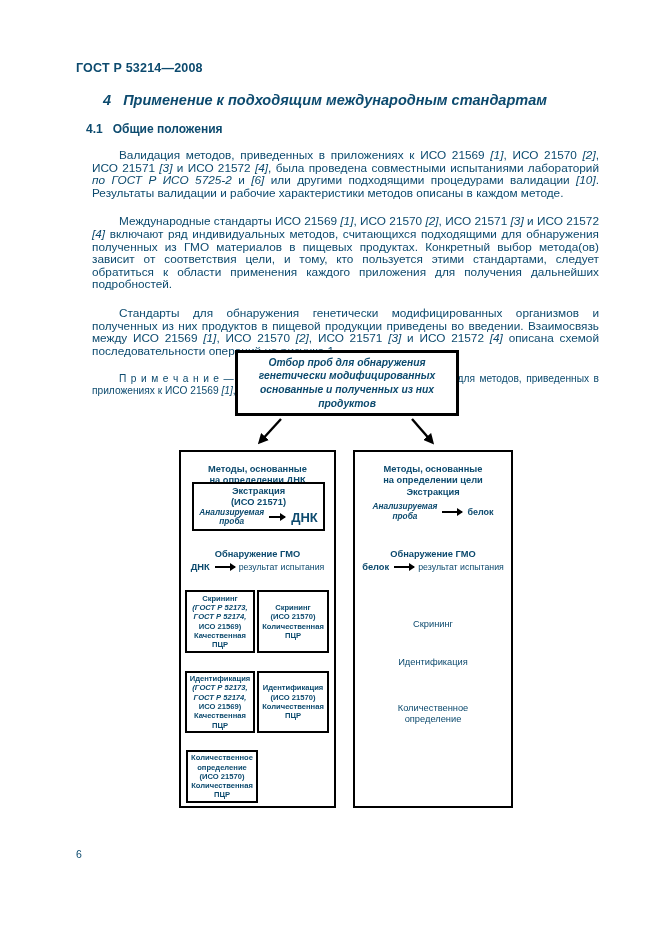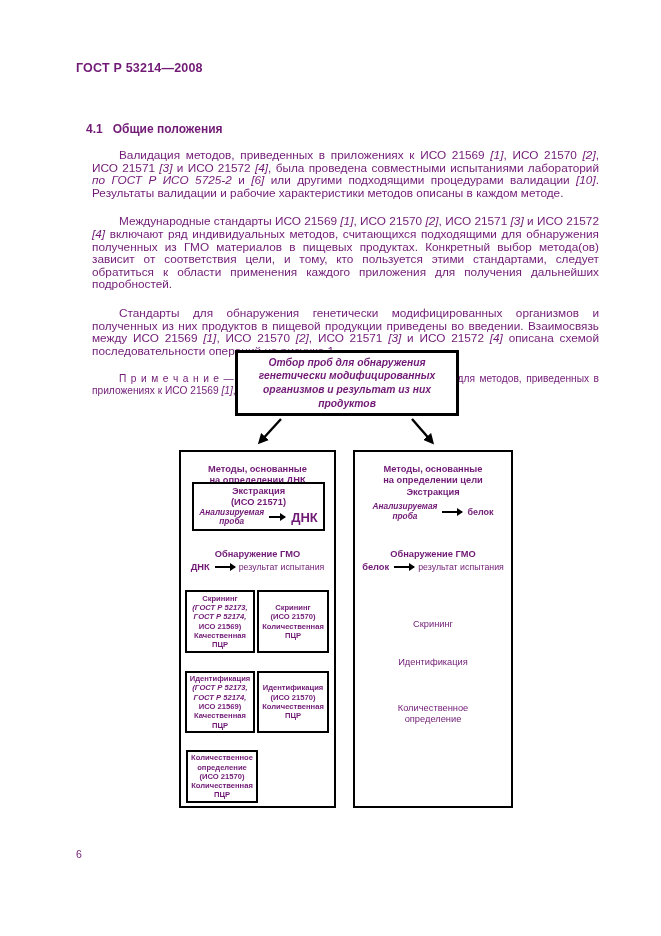--- a/index.html
+++ b/index.html
@@ -1,18 +1,18 @@
 <!DOCTYPE html>
 <html lang="ru"><head>
 <meta charset="utf-8">
 <style>
   html,body{margin:0;padding:0;background:#777;}
   .page{
     position:relative;width:661px;height:936px;background:#ffffff;
-    font-family:"Liberation Sans","DejaVu Sans",sans-serif;color:#701a75;
+    font-family:"Liberation Sans","DejaVu Sans",sans-serif;color:#0c4a6e;
     overflow:hidden;margin:0 auto;
   }
   .abs{position:absolute;}
   .it{font-style:italic;}
   .doc-number{left:76px;top:61px;font-size:12.5px;font-weight:bold;letter-spacing:.2px;}
   .section-title{left:103px;top:92px;font-size:14.5px;font-weight:bold;font-style:italic;}
   .subsection-title{left:86px;top:122px;font-size:12px;font-weight:bold;}
   .body-text{left:76px;top:133px;width:539px;font-size:11.8px;line-height:12.6px;text-align:justify;}
   .body-text p{margin:16px;text-indent:27px;}
   .body-text p.note{font-size:10.2px;line-height:11.6px;margin-top:5px;}
@@ -57,20 +57,21 @@
   .caption{left:56px;top:822px;width:584px;text-align:center;font-size:9.8px;line-height:11px;}
   .page-number{left:76px;top:848px;font-size:10.5px;}
 </style>
 </head>
 <body>
 
 <div class="page">
 
   <div class="abs doc-number">ГОСТ Р 53214—2008</div>
 
+  <div class="abs section-title">4&nbsp;&nbsp;&nbsp;Применение к подходящим международным стандартам</div>
   <div class="abs subsection-title">4.1&nbsp;&nbsp;&nbsp;Общие положения</div>
 
   <div class="abs body-text">
     <p><span>Валидация методов, приведенных в приложениях к ИСО 21569 </span><span class="it">[1]</span><span>, ИСО 21570 </span><span class="it">[2]</span><span>, ИСО 21571 </span><span class="it">[3]</span><span> и ИСО 21572 </span><span class="it">[4]</span><span>, была проведена совместными испытаниями лабораторий </span><span class="it">по ГОСТ Р ИСО 5725-2</span><span> и </span><span class="it">[6]</span><span> или другими подходящими процедурами валидации </span><span class="it">[10]</span><span>. Результаты валидации и рабочие характеристики методов описаны в каждом методе.</span></p>
     <p><span>Международные стандарты ИСО 21569 </span><span class="it">[1]</span><span>, ИСО 21570 </span><span class="it">[2]</span><span>, ИСО 21571 </span><span class="it">[3]</span><span> и ИСО 21572 </span><span class="it">[4]</span><span> включают ряд индивидуальных методов, считающихся подходящими для обнаружения полученных из ГМО материалов в пищевых продуктах. Конкретный выбор метода(ов) зависит от соответствия цели, и тому, кто пользуется этими стандартами, следует обратиться к области применения каждого приложения для получения дальнейших подробностей.</span></p>
     <p><span>Стандарты для обнаружения генетически модифицированных организмов и полученных из них продуктов в пищевой продукции приведены во введении. Взаимосвязь между ИСО 21569 </span><span class="it">[1]</span><span>, ИСО 21570 </span><span class="it">[2]</span><span>, ИСО 21571 </span><span class="it">[3]</span><span> и ИСО 21572 </span><span class="it">[4]</span><span> описана схемой последовательности операций на рисунке 1.</span></p>
     <p class="note"><span>П р и м е ч а н и е — ИСО/ТС 21098 </span><span class="it">[12]</span><span> дает общие требования для методов, приведенных в приложениях к ИСО 21569 </span><span class="it">[1]</span><span>, ИСО 21570 </span><span class="it">[2]</span><span>, ИСО 21571 </span><span class="it">[3]</span><span>.</span></p>
   </div>
 
   <div class="abs figure">
@@ -92,21 +93,21 @@
         <line x1="434" y1="178" x2="434" y2="199"></line>
         <line x1="434" y1="232" x2="434" y2="268"></line>
         <line x1="434" y1="287" x2="434" y2="306"></line>
         <line x1="434" y1="326" x2="434" y2="349"></line>
       </g>
     </svg>
 
     <div class="box top-box">
         <div>Отбор проб для обнаружения</div>
         <div>генетически модифицированных</div>
-        <div>организмов и результат из них</div>
+        <div>основанные и полученных из них</div>
         <div>продуктов</div>
       </div>
 
     <div class="box outer-box dna"></div>
     <div class="box outer-box protein"></div>
 
     <div class="abs col-header dna-col" style="top:111px;">
         <div>Методы, основанные</div>
         <div>на определении ДНК</div>
       </div>

